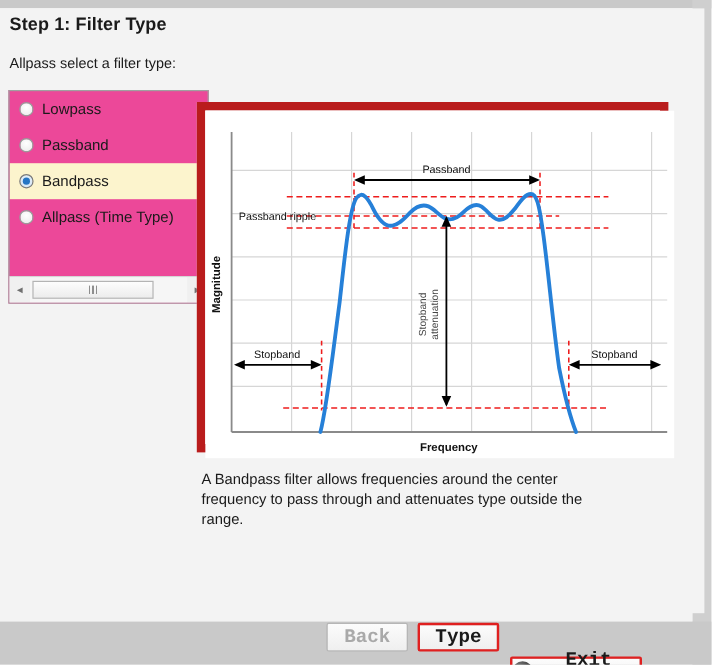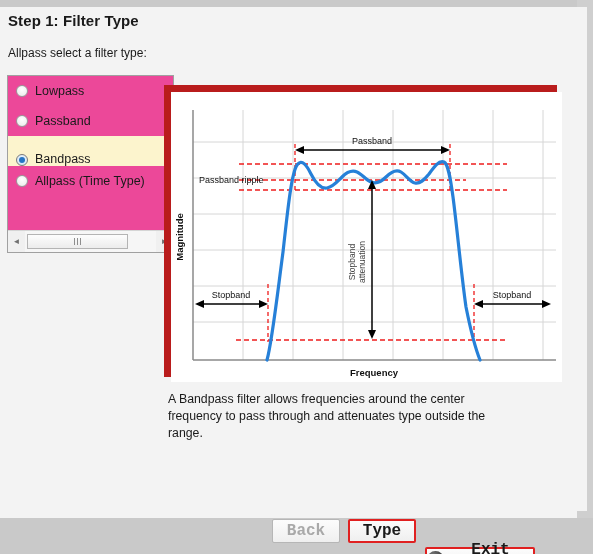--- a/index.html
+++ b/index.html
@@ -82,21 +82,20 @@
     display: flex;
     align-items: center;
     padding-left: 8px;
     box-sizing: border-box;
     font-size: 12.5px;
     color: #1a1a1a;
     white-space: nowrap;
   }
   .list-item.selected {
     background: #fcf4cd;
-    align-items: flex-end;
   }
   .radio {
     width: 12px; height: 12px;
     border-radius: 50%;
     border: 1px solid #9a9a9a;
     background: radial-gradient(circle at 50% 35%, #ffffff 0%, #f0f0f0 70%, #dcdcdc 100%);
     margin-right: 7px;
     flex: none;
     position: relative;
     box-sizing: border-box;

